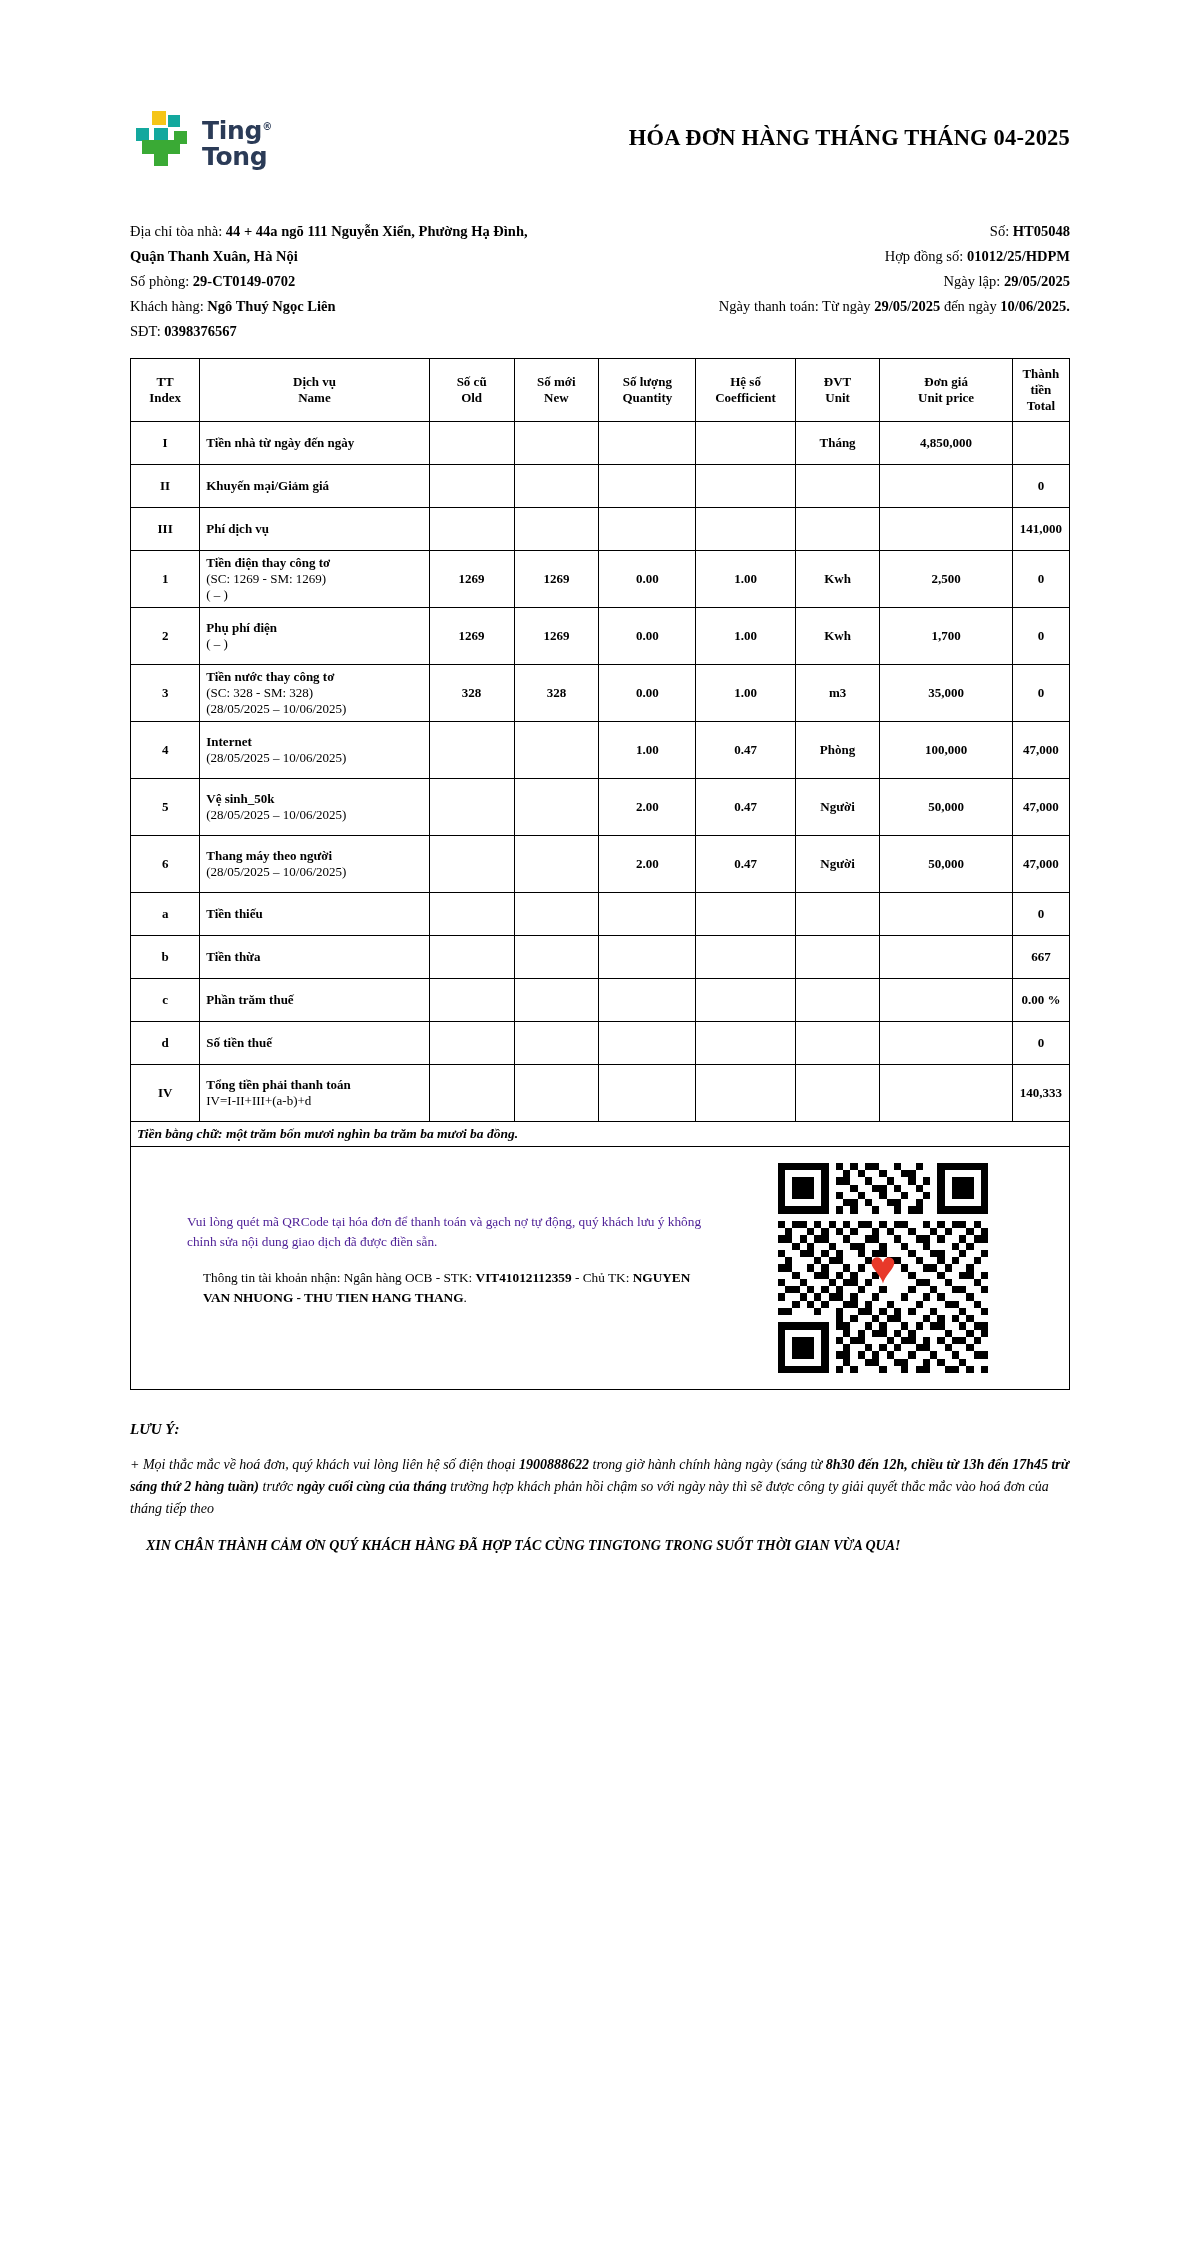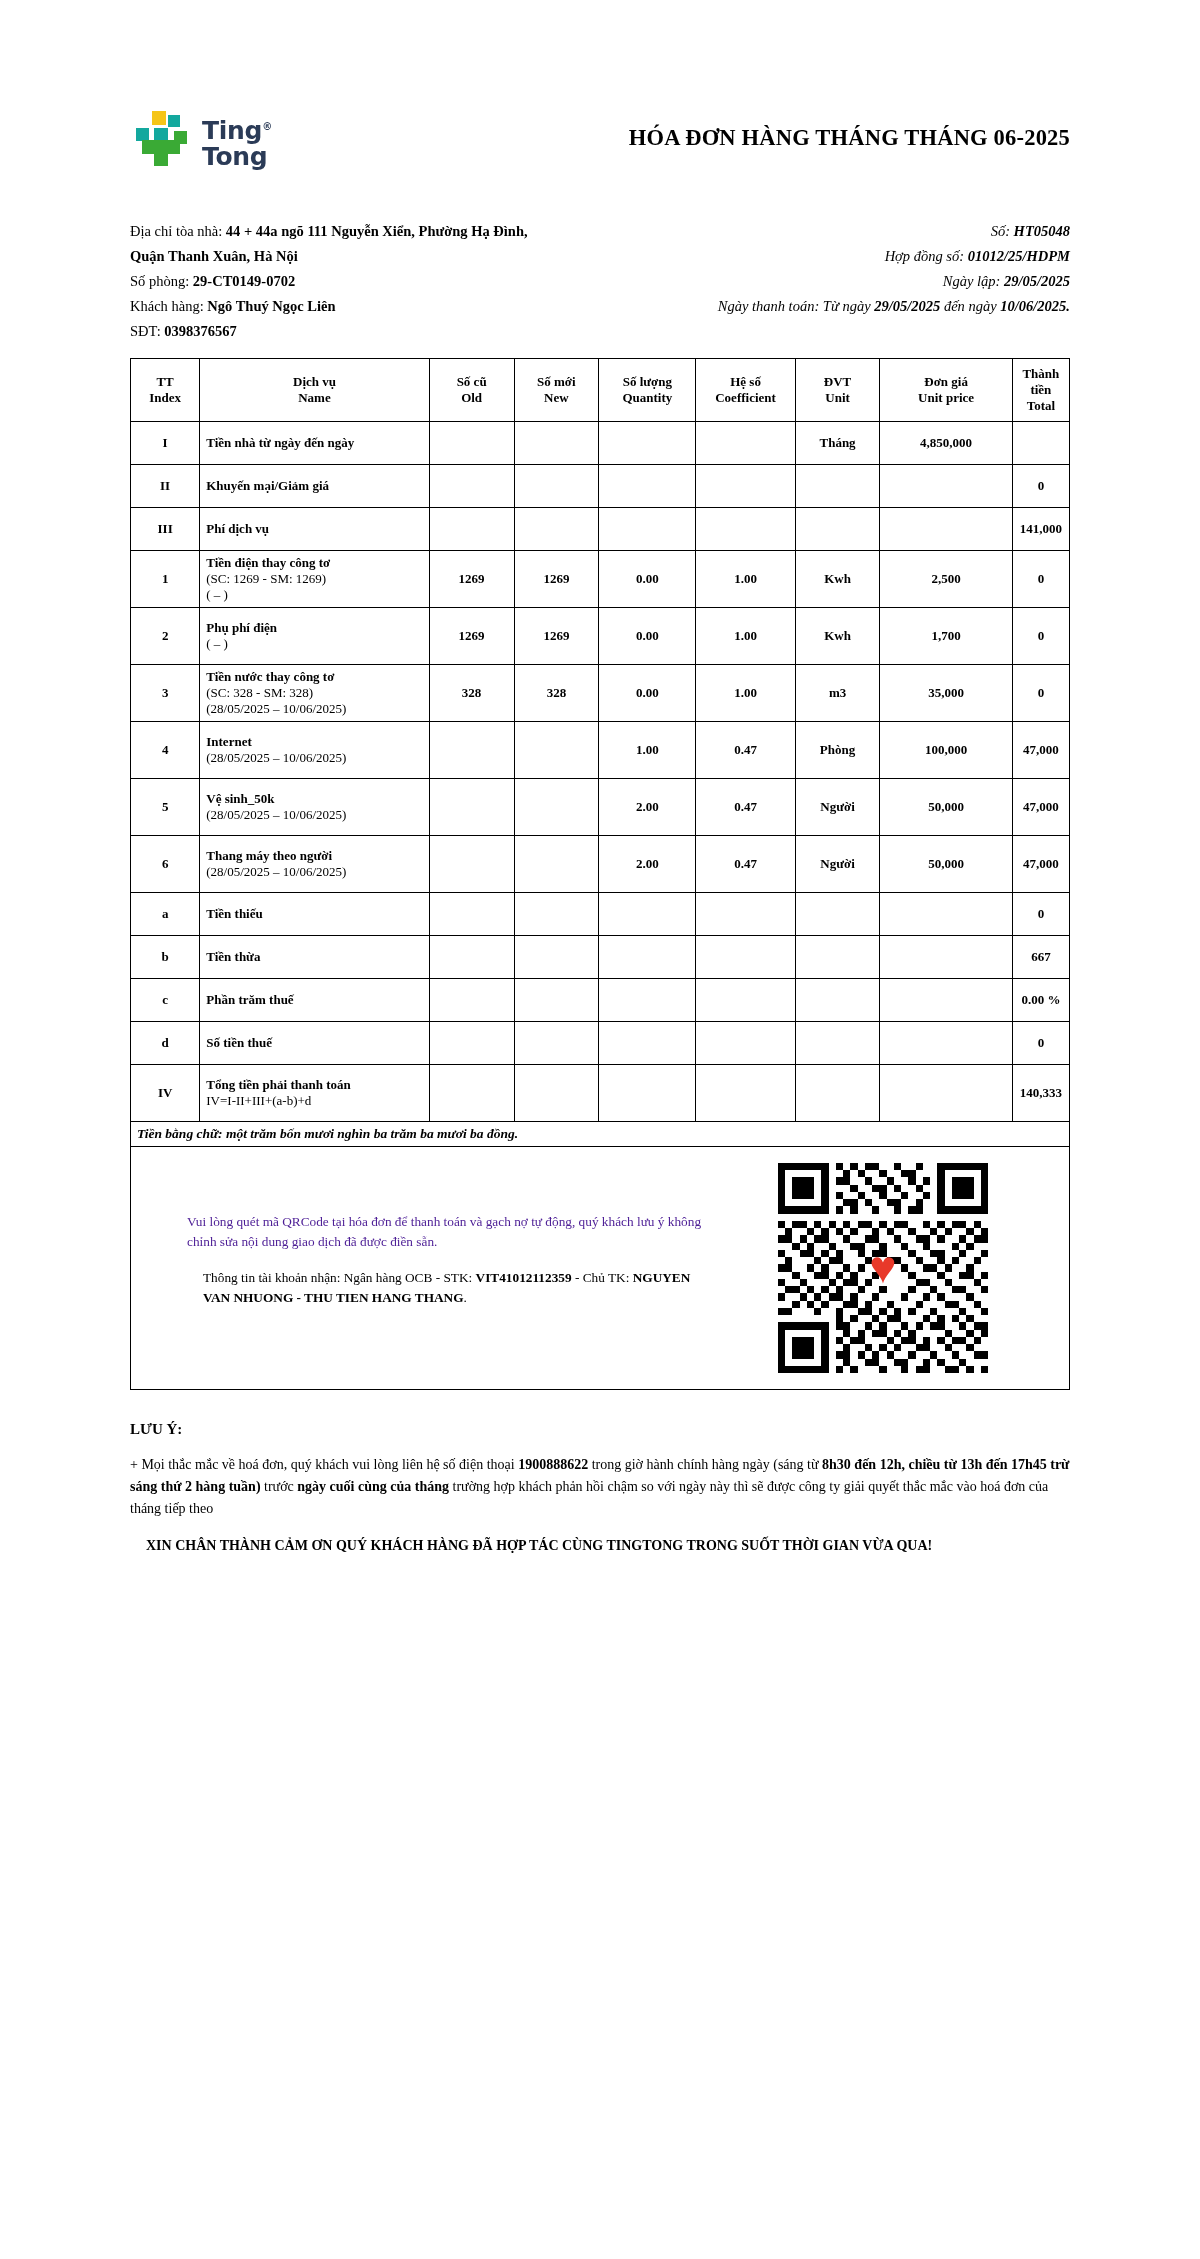--- a/index.html
+++ b/index.html
@@ -65,21 +65,21 @@
     margin-top: 22px;
     font-size: 14.5px;
     line-height: 25px;
   }
   .meta-row {
     display: flex;
     justify-content: space-between;
     align-items: flex-start;
   }
   .meta-left { max-width: 620px; }
-  .meta-right { text-align: left; font-style: italic; }
+  .meta-right { text-align: left; }
   .b { font-weight: bold; }
   .meta-addr-2 { font-weight: bold; }
 
   
   table.inv {
     width: 100%;
     border-collapse: collapse;
     margin-top: 14px;
     font-size: 13px;
   }
@@ -174,20 +174,21 @@
     font-size: 46px;
     color: #e8392a;
     line-height: 1;
   }
 
   
   .notes {
     margin-top: 28px;
     font-size: 14px;
     line-height: 22px;
+    font-style: italic;
   }
   .notes h3 {
     font-size: 15px;
     font-weight: bold;
     margin: 0 0 14px 0;
   }
   .notes p { margin: 0 0 14px 0; }
   .notes .thanks {
     font-weight: bold;
     line-height: 23px;
@@ -209,21 +210,21 @@
           <rect x="44" y="20" width="13" height="13" fill="#3aaa35"></rect>
           <path d="M24 17 h14 v12 h12 v14 h-12 v12 h-14 v-12 h-12 v-14 h12 z" fill="#3aaa35"></path>
           <rect x="24" y="17" width="14" height="12" fill="#13a89e"></rect>
         </svg>
       </div>
       <div class="logo-text">
         <span>Ting</span><sup>®</sup><br>
         <span>Tong</span>
       </div>
     </div>
-    <div class="doc-title">HÓA ĐƠN HÀNG THÁNG THÁNG 06-2025</div>
+    <div class="doc-title">HÓA ĐƠN HÀNG THÁNG THÁNG 04-2025</div>
   </div>
 
   <div class="meta">
     <div class="meta-row">
       <div class="meta-left">
         <span>Địa chỉ tòa nhà: </span><span class="b">44 + 44a ngõ 111 Nguyễn Xiển, Phường Hạ Đình,</span>
       </div>
       <div class="meta-right">
         <span>Số: </span><span class="b">HT05048</span>
       </div>

